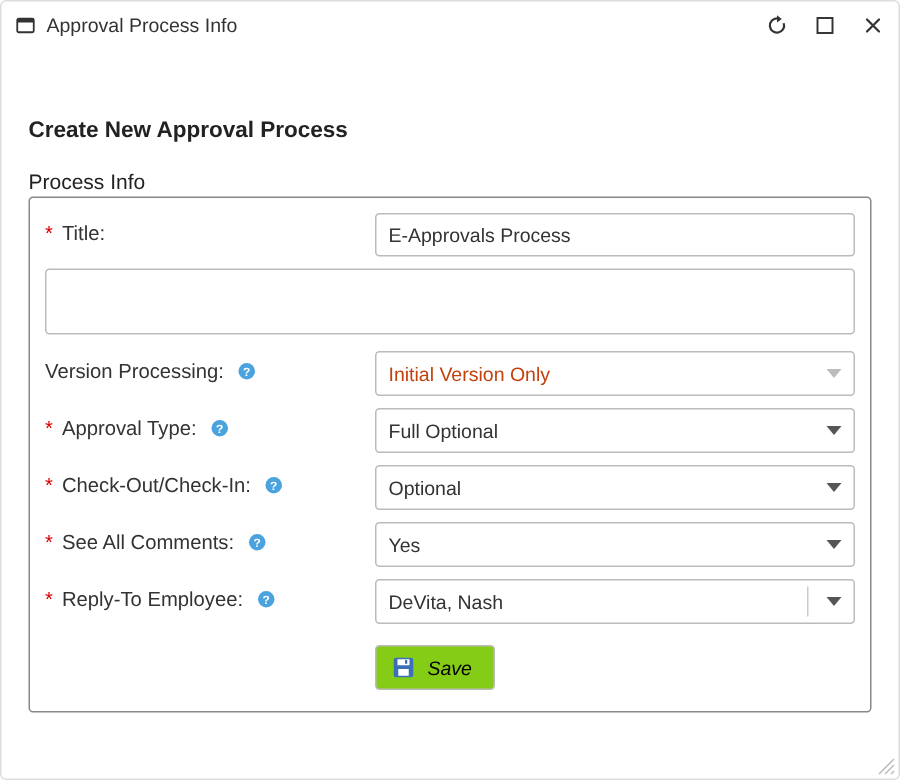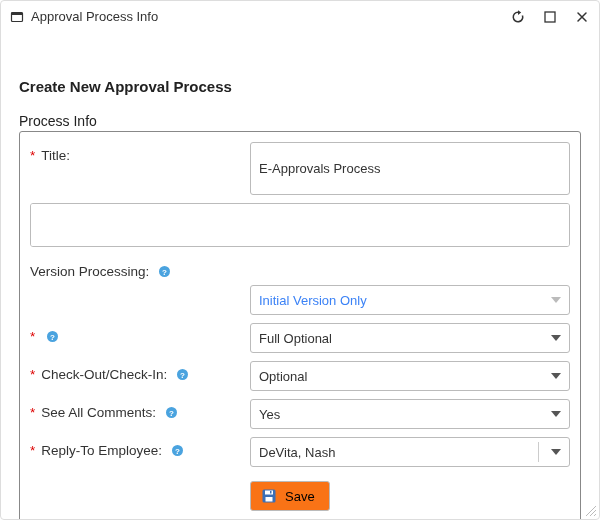--- a/index.html
+++ b/index.html
@@ -96,44 +96,43 @@
       align-items: center; justify-content: center;
       margin-left: 4px;
     }
     .field-col {
       flex: 1;
     }
     input[type="text"], textarea {
       width: 100%;
       border: 1px solid #bbb;
       border-radius: 3px;
-      padding: 18px 8px;
+      padding: 6px 8px;
       font-size: 13px;
       font-family: inherit;
       color: #333;
       background: #fff;
     }
     textarea { height: 44px; resize: none; }
     .select {
       position: relative;
       width: 100%;
       border: 1px solid #bbb;
       border-radius: 3px;
       background: #fff;
       height: 30px;
       display: flex;
       align-items: center;
       padding: 0 28px 0 8px;
       font-size: 13px;
       cursor: pointer;
     }
     .select.disabled {
-      color: #3b82f6;
+      color: #c2410c;
       cursor: default;
-      margin-top: 27px;
     }
     .select .caret {
       position: absolute;
       right: 8px;
       top: 50%;
       transform: translateY(-50%);
       width: 0; height: 0;
       border-left: 5px solid transparent;
       border-right: 5px solid transparent;
       border-top: 6px solid #555;
@@ -152,24 +151,25 @@
     .save-row {
       padding-left: 220px;
       margin-top: 14px;
     }
     .save-btn {
       display: inline-flex;
       align-items: center;
       gap: 8px;
       border: 1px solid #bbb;
       border-radius: 3px;
-      background: #f97316;
+      background: #84cc16;
       padding: 6px 14px 6px 10px;
       cursor: pointer;
       font-size: 13px;
+      font-style: italic;
     }
     .save-icon {
       width: 16px; height: 16px;
       display: inline-flex; align-items: center; justify-content: center;
     }
     .resize-grip {
       position: absolute;
       right: 2px; bottom: 2px;
       width: 14px; height: 14px;
     }
@@ -241,20 +241,21 @@
           <div class="select disabled">
             <span>Initial Version Only</span>
             <span class="caret"></span>
           </div>
         </div>
       </div>
 
       <div class="row">
         <div class="label-col">
           <span class="req">*</span>
+          <span>Approval Type:</span>
           <span class="help-icon">
             <svg width="13" height="13" viewBox="0 0 13 13">
                 <circle cx="6.5" cy="6.5" r="5.5" fill="#4aa3df"></circle>
                 <text x="6.5" y="9.5" text-anchor="middle" font-size="8" fill="#fff" font-family="Arial" font-weight="bold">?</text>
               </svg>
           </span>
         </div>
         <div class="field-col">
           <div class="select">
             <span>Full Optional</span>

